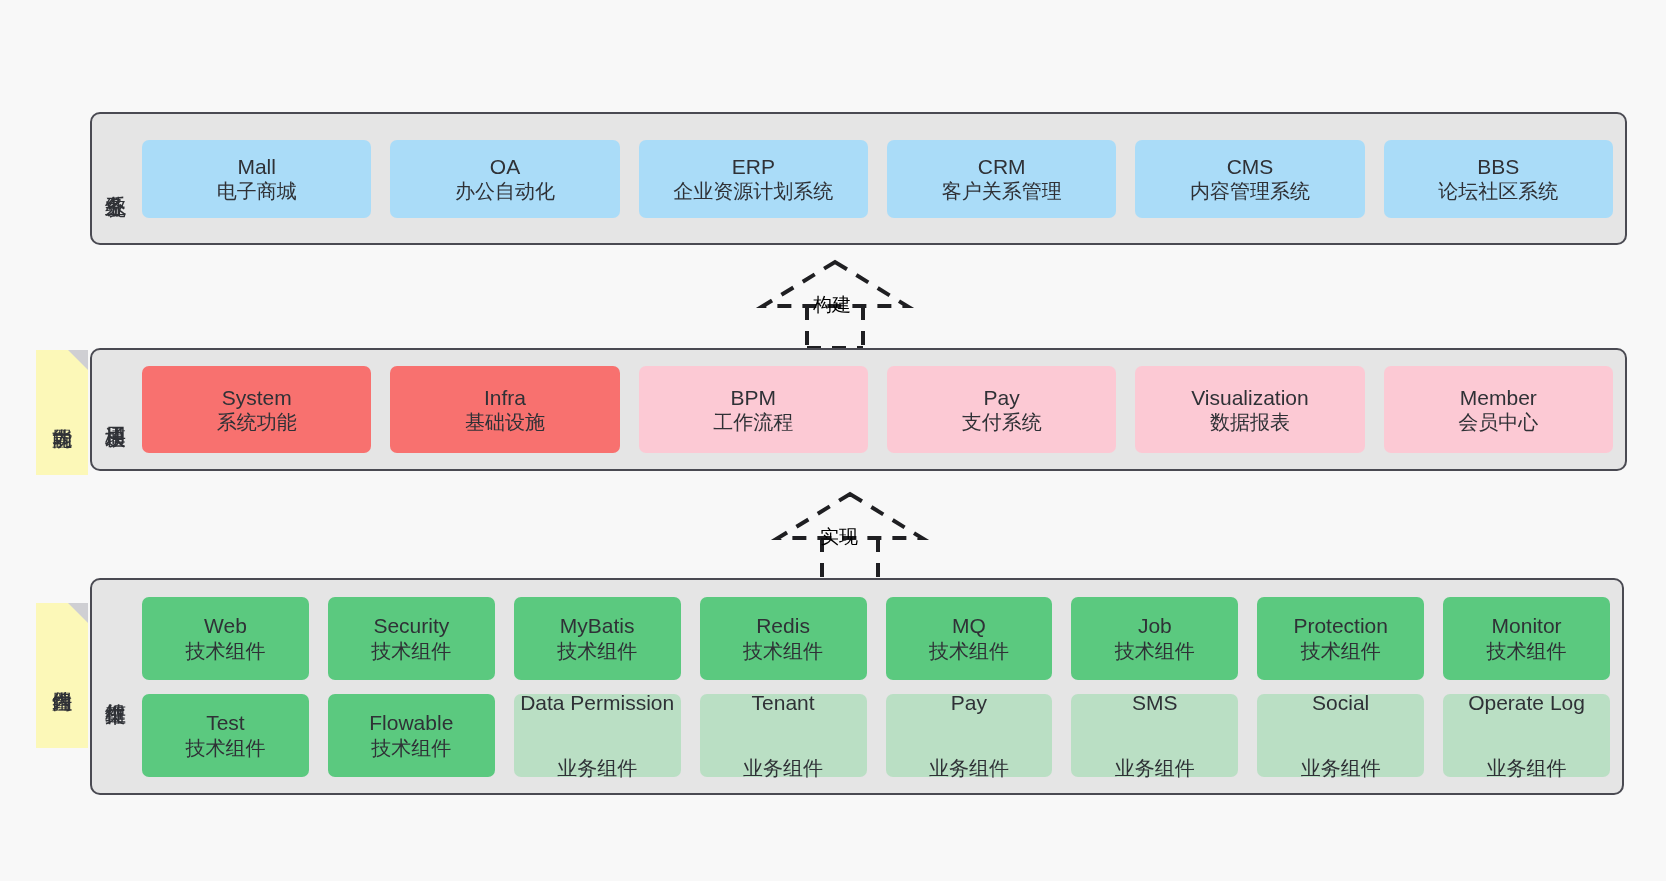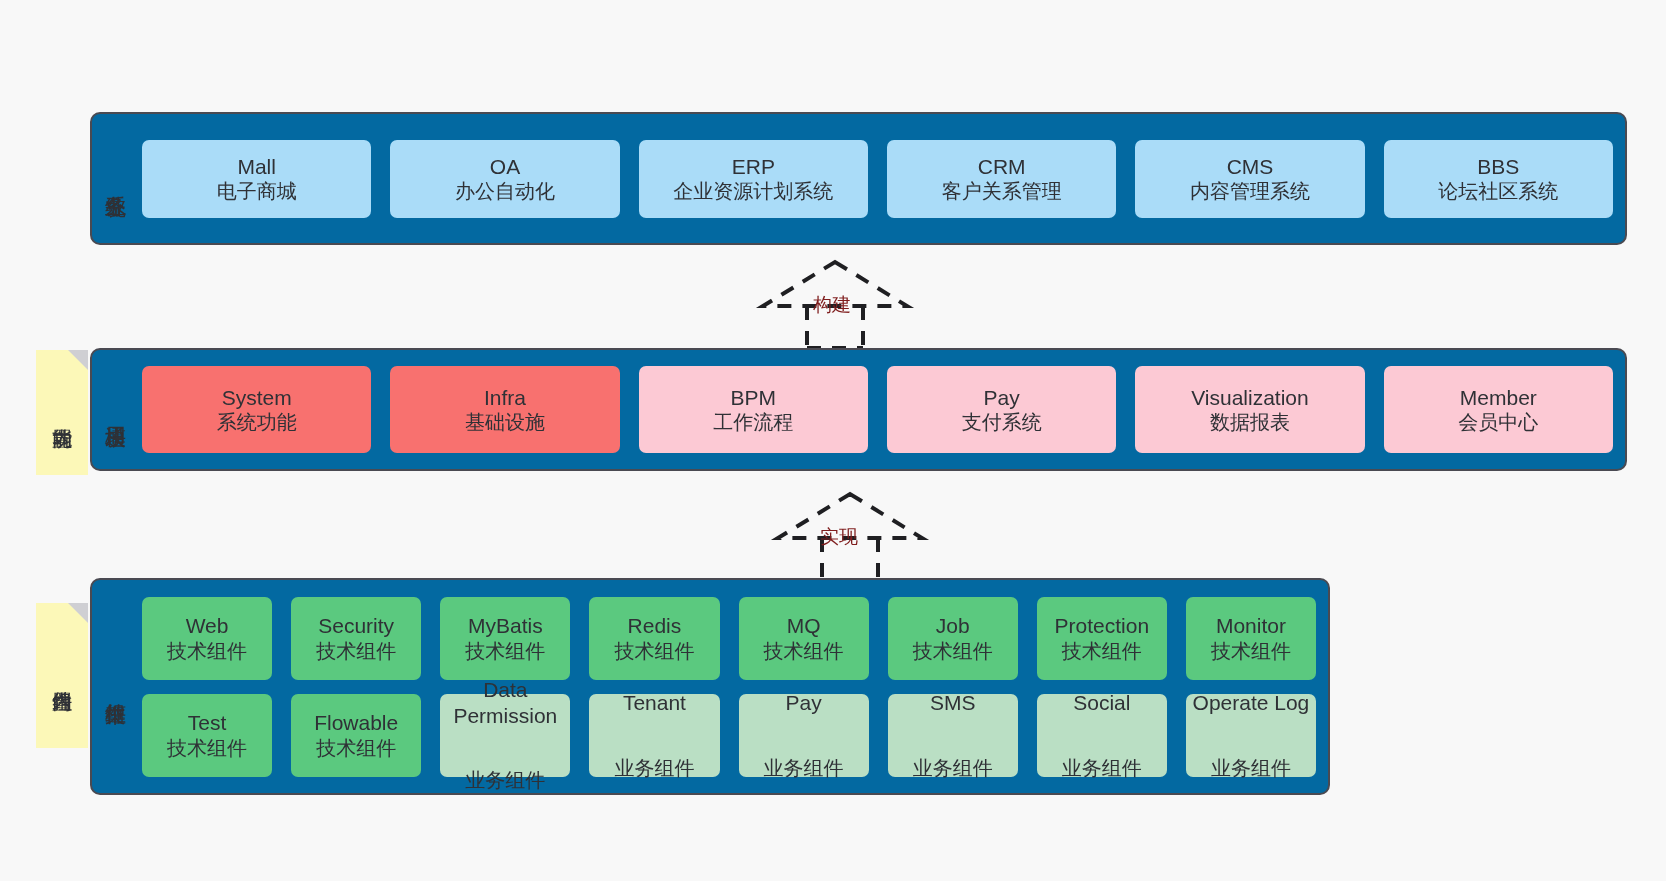--- a/index.html
+++ b/index.html
@@ -10,21 +10,21 @@
     color:#2f3136;
     overflow:hidden;
     position:relative;
   }
   #canvas{position:absolute;left:0;top:0;width:1666px;height:881px;}
 
   
   .layer{
     position:absolute;
     box-sizing:border-box;
-    background:#0369a1;
+    background:#e5e5e5;
     border:2px solid #4a4a52;
     border-radius:10px;
     display:flex;
     align-items:stretch;
   }
   .layer-title{
     width:46px;
     flex:0 0 46px;
     display:flex;
     align-items:center;
@@ -75,21 +75,21 @@
   .c-green{background:#5bc97f;}
   .c-green-light{background:#badfc4;gap:40px;}
 
   
   #layer-business{left:90px;top:112px;width:1537px;height:133px;}
   #layer-business .row{height:78px;}
 
   #layer-common{left:90px;top:348px;width:1537px;height:123px;}
   #layer-common .row{height:87px;}
 
-  #layer-framework{left:90px;top:578px;width:1240px;height:217px;}
+  #layer-framework{left:90px;top:578px;width:1534px;height:217px;}
   #layer-framework .row{height:83px;}
 
   
   .sticky{
     position:absolute;
     width:52px;
     background:#fcf8b8;
     font-size:20px;
     line-height:1.18;
     color:#2f3136;
@@ -112,21 +112,21 @@
   }
   #sticky-common{left:36px;top:350px;height:125px;}
   #sticky-framework{left:36px;top:603px;height:145px;}
 
   
   .arrow{position:absolute;}
   .arrow svg{display:block;overflow:visible;}
   .arrow-label{
     position:absolute;
     font-size:19px;
-    color:#7f1d1d;
+    color:#000000;
     white-space:nowrap;
     user-select:none;
     background:transparent;
   }
   #arrow-build{left:755px;top:258px;width:160px;height:92px;}
   #arrow-build .arrow-label{left:58px;top:34px;}
   #arrow-impl{left:770px;top:490px;width:160px;height:92px;}
   #arrow-impl .arrow-label{left:50px;top:34px;}
 </style>
 </head>

